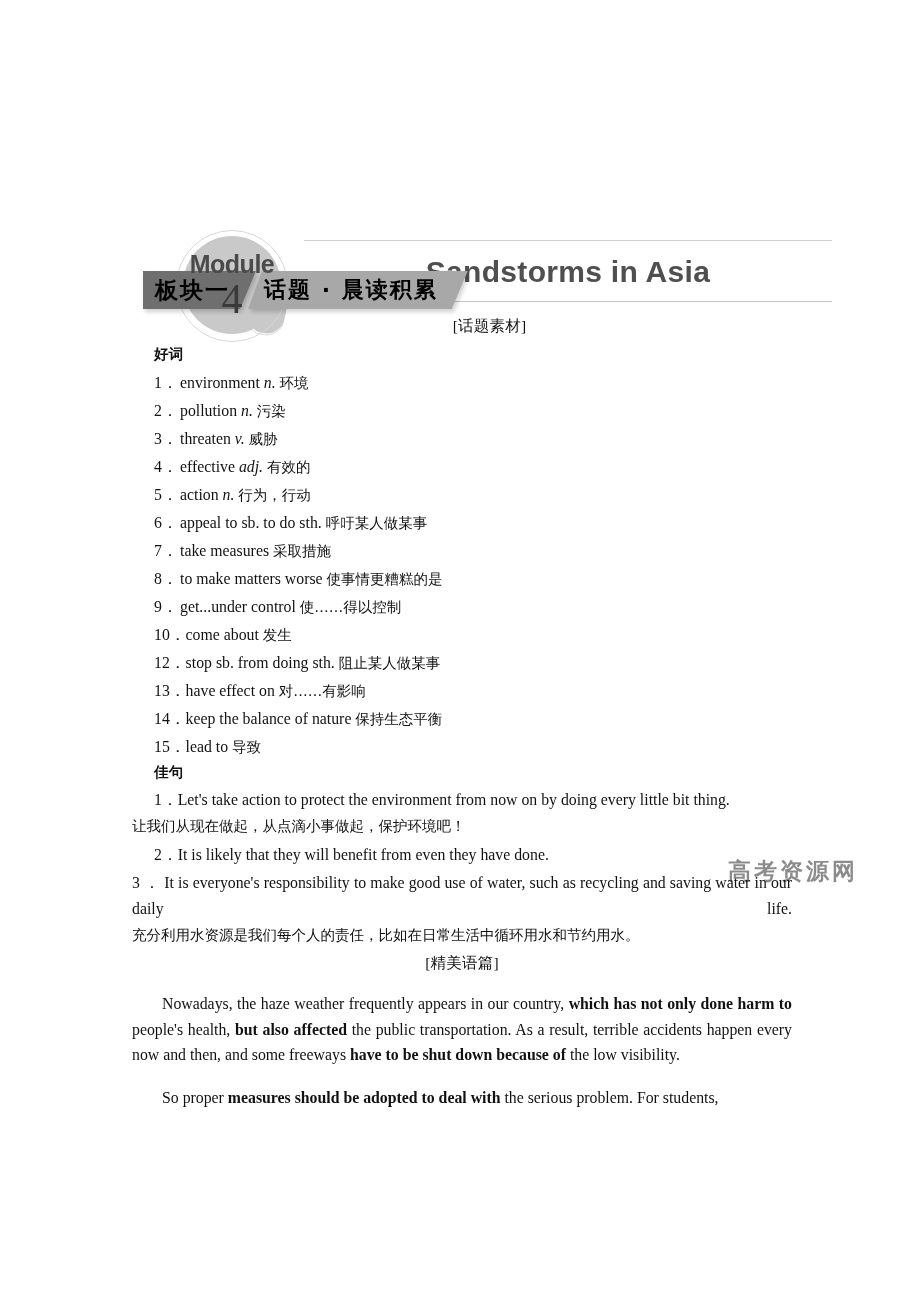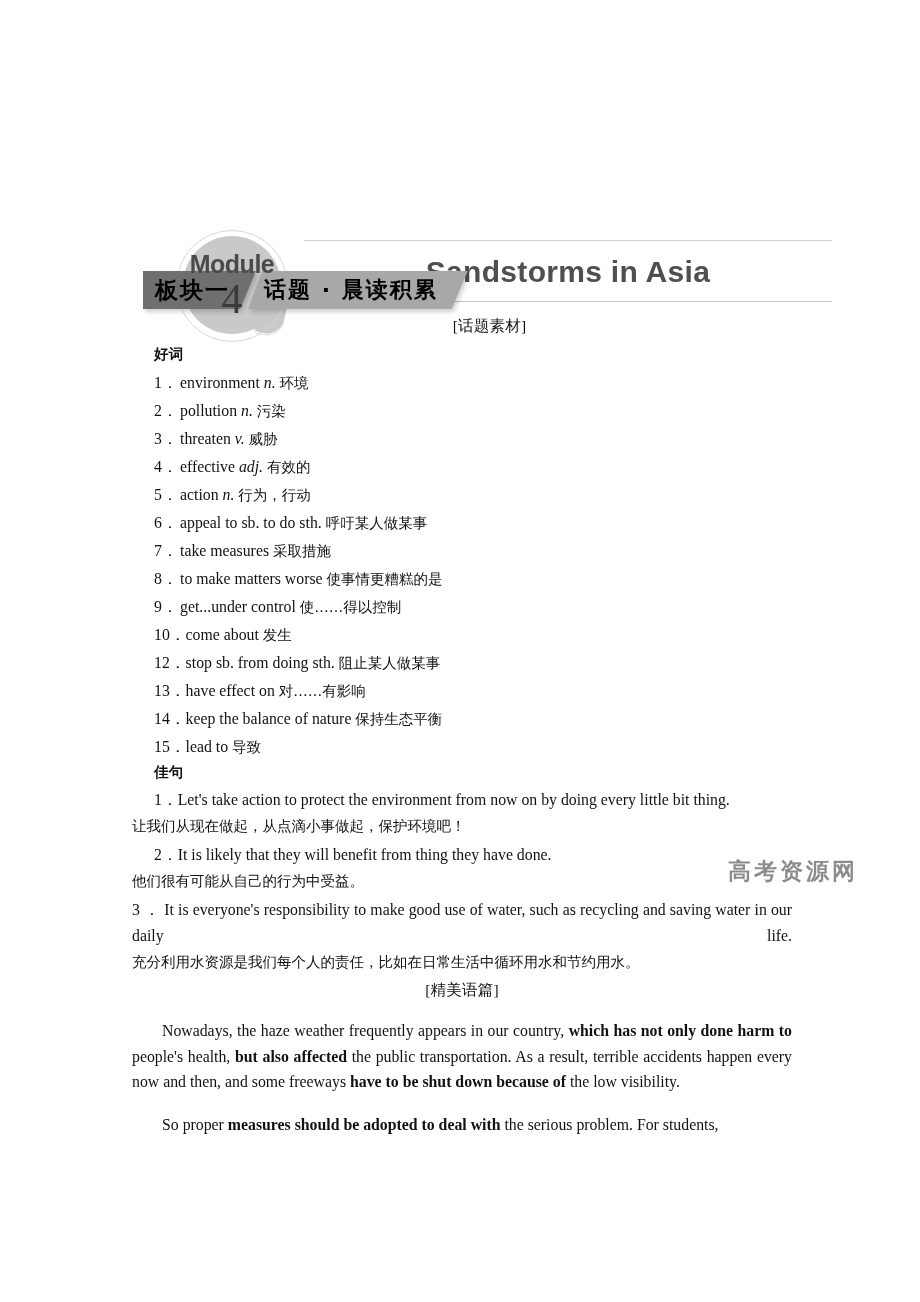--- a/index.html
+++ b/index.html
@@ -305,22 +305,21 @@
         <li class="vocab-item"><span class="vocab-num">13．</span><span>have effect </span><span class="ul">on</span><span>  </span><span class="cn">对……有影响</span></li>
         <li class="vocab-item"><span class="vocab-num">14．</span><span>keep the balance </span><span class="ul">of</span><span> nature  </span><span class="cn">保持生态平衡</span></li>
         <li class="vocab-item"><span class="vocab-num">15．</span><span>lead </span><span class="ul">to</span><span>  </span><span class="cn">导致</span></li>
       </ul>
 
     <div class="sub-head">佳句</div>
 
     <div class="sent-list" id="sentence-list">
         <div class="sent-en"><span>1．</span><span>Let's take action to protect </span><span class="ul">the environment from now on  by doing</span><span> every little bit thing.</span></div>
         <div class="sent-cn">让我们从现在做起，从点滴小事做起，保护环境吧！</div>
-        <div class="sent-en"><span>2．</span><span class="ul">It is likely that</span><span> they will benefit from </span><span class="ul">thing</span><span> they have done.</span></div>
-        <div class="sent-cn">他们很有可能从自己的行为中受益。</div>
+        <div class="sent-en"><span>2．</span><span class="ul">It is likely that</span><span> they will benefit from </span><span class="ul">even</span><span> they have done.</span></div>
         <div class="sent-en justify"><span>3 ． </span><span>It is everyone's responsibility to </span><span class="ul">make good use of</span><span> water, such as </span><span class="ul">recycling and saving water in our daily life</span><span>.</span></div>
         <div class="sent-cn">充分利用水资源是我们每个人的责任，比如在日常生活中循环用水和节约用水。</div>
       </div>
 
     <div class="tag-center">[精美语篇]</div>
 
     <div id="essay-body">
         <p class="essay-para"><span>Nowadays, the haze weather frequently appears in our country, </span><span style="font-weight: bold;">which has not only done harm to</span><span> people's health, </span><span style="font-weight: bold;">but also affected</span><span> the public transportation. As a result, terrible accidents happen every now and then, and some freeways </span><span style="font-weight: bold;">have to be shut down because of</span><span> the low visibility.</span></p>
         <p class="essay-para"><span>So proper </span><span style="font-weight: bold;">measures should be adopted to deal with</span><span> the serious problem. For students,</span></p>
       </div>

